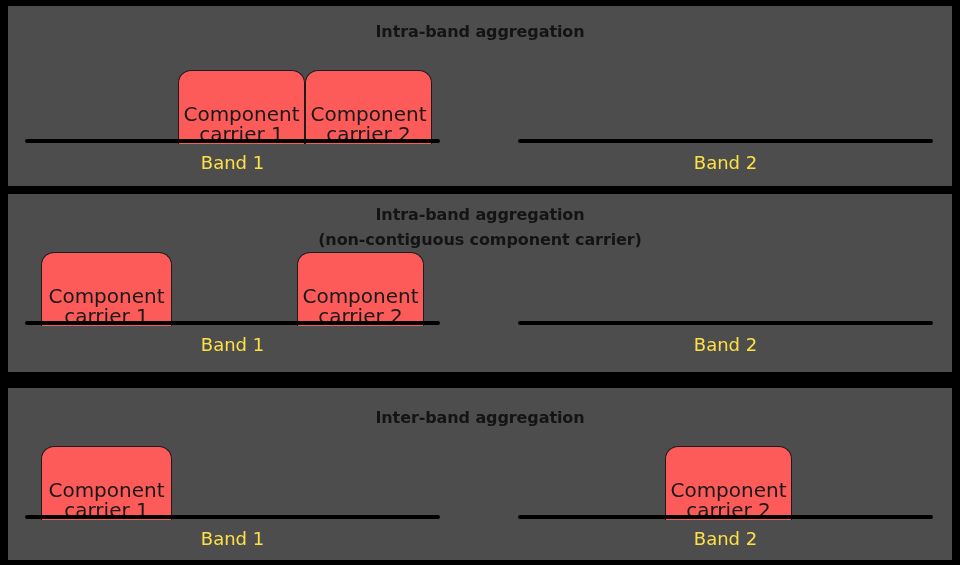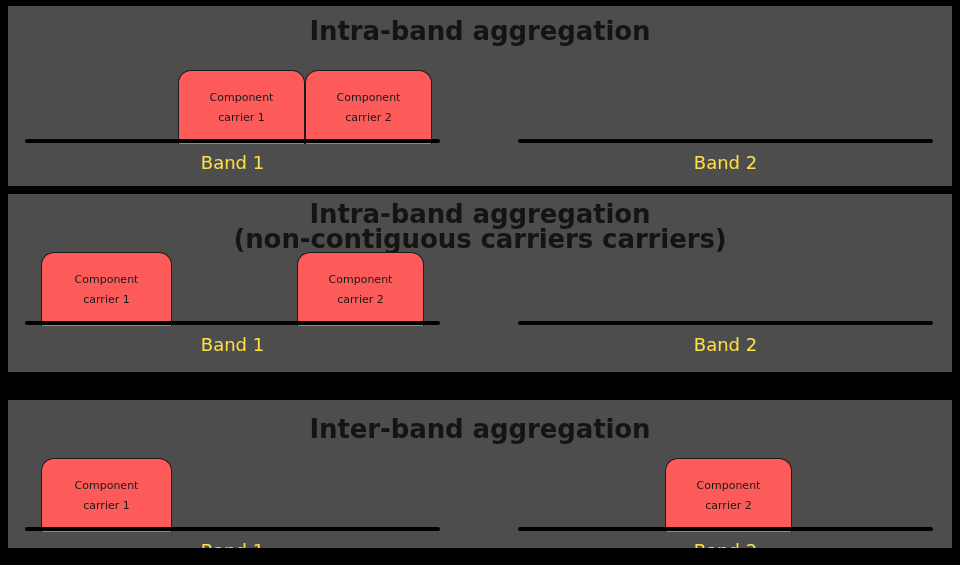--- a/index.html
+++ b/index.html
@@ -28,31 +28,31 @@
     left: 8px;
     width: 944px;
     background: #4d4d4d;
     box-sizing: border-box;
     overflow: hidden;
   }
 
   
   .panel-1 { top: 6px;   height: 180px; }
   .panel-2 { top: 194px; height: 178px; }
-  .panel-3 { top: 400px; height: 148px; }
+  .panel-3 { top: 388px; height: 172px; }
 
   
   .panel-title {
     position: absolute;
     left: 0;
     width: 944px;
     text-align: center;
     color: #141414;
     font-weight: bold;
-    font-size: 26px;
+    font-size: 16px;
     line-height: 25px;
     letter-spacing: -0.1px;
   }
   .panel-1 .panel-title { top: 13px; }
   .panel-2 .panel-title { top: 8px; }
   .panel-3 .panel-title { top: 17px; }
 
   .title-line { display: block; white-space: nowrap; }
 
   
@@ -78,23 +78,23 @@
     position: absolute;
     background: #fd5a5a;
     border: 1.5px solid #1c1c1c;
     border-bottom: none;
     border-top-left-radius: 13px;
     border-top-right-radius: 13px;
     box-sizing: border-box;
     display: flex;
     flex-direction: column;
     align-items: center;
-    justify-content: center;
+    justify-content: flex-end;
     color: #1a1a1a;
-    font-size: 11px;
+    font-size: 20px;
     line-height: 20px;
     text-align: center;
   }
   .carrier span { display: block; white-space: nowrap; }
 </style>
 </head>
 <body>
 
 <div id="diagram">
 
@@ -118,21 +118,21 @@
     <div class="band-line" style="left:510px; top:133px; width:415px;"></div>
 
     <div class="band-label" style="left:17px; top:146px; width:415px;">Band 1</div>
     <div class="band-label" style="left:510px; top:146px; width:415px;">Band 2</div>
   </div>
 
   <div class="panel panel-2">
 
     <div class="panel-title">
       <span class="title-line">Intra-band aggregation</span>
-      <span class="title-line">(non-contiguous carriers carriers)</span>
+      <span class="title-line">(non-contiguous component carrier)</span>
     </div>
 
     <div class="carrier" style="left:33px; top:58px; width:131px; height:74px;">
       <span>Component</span>
       <span>carrier 1</span>
     </div>
 
     <div class="carrier" style="left:289px; top:58px; width:127px; height:74px;">
       <span>Component</span>
       <span>carrier 2</span>

